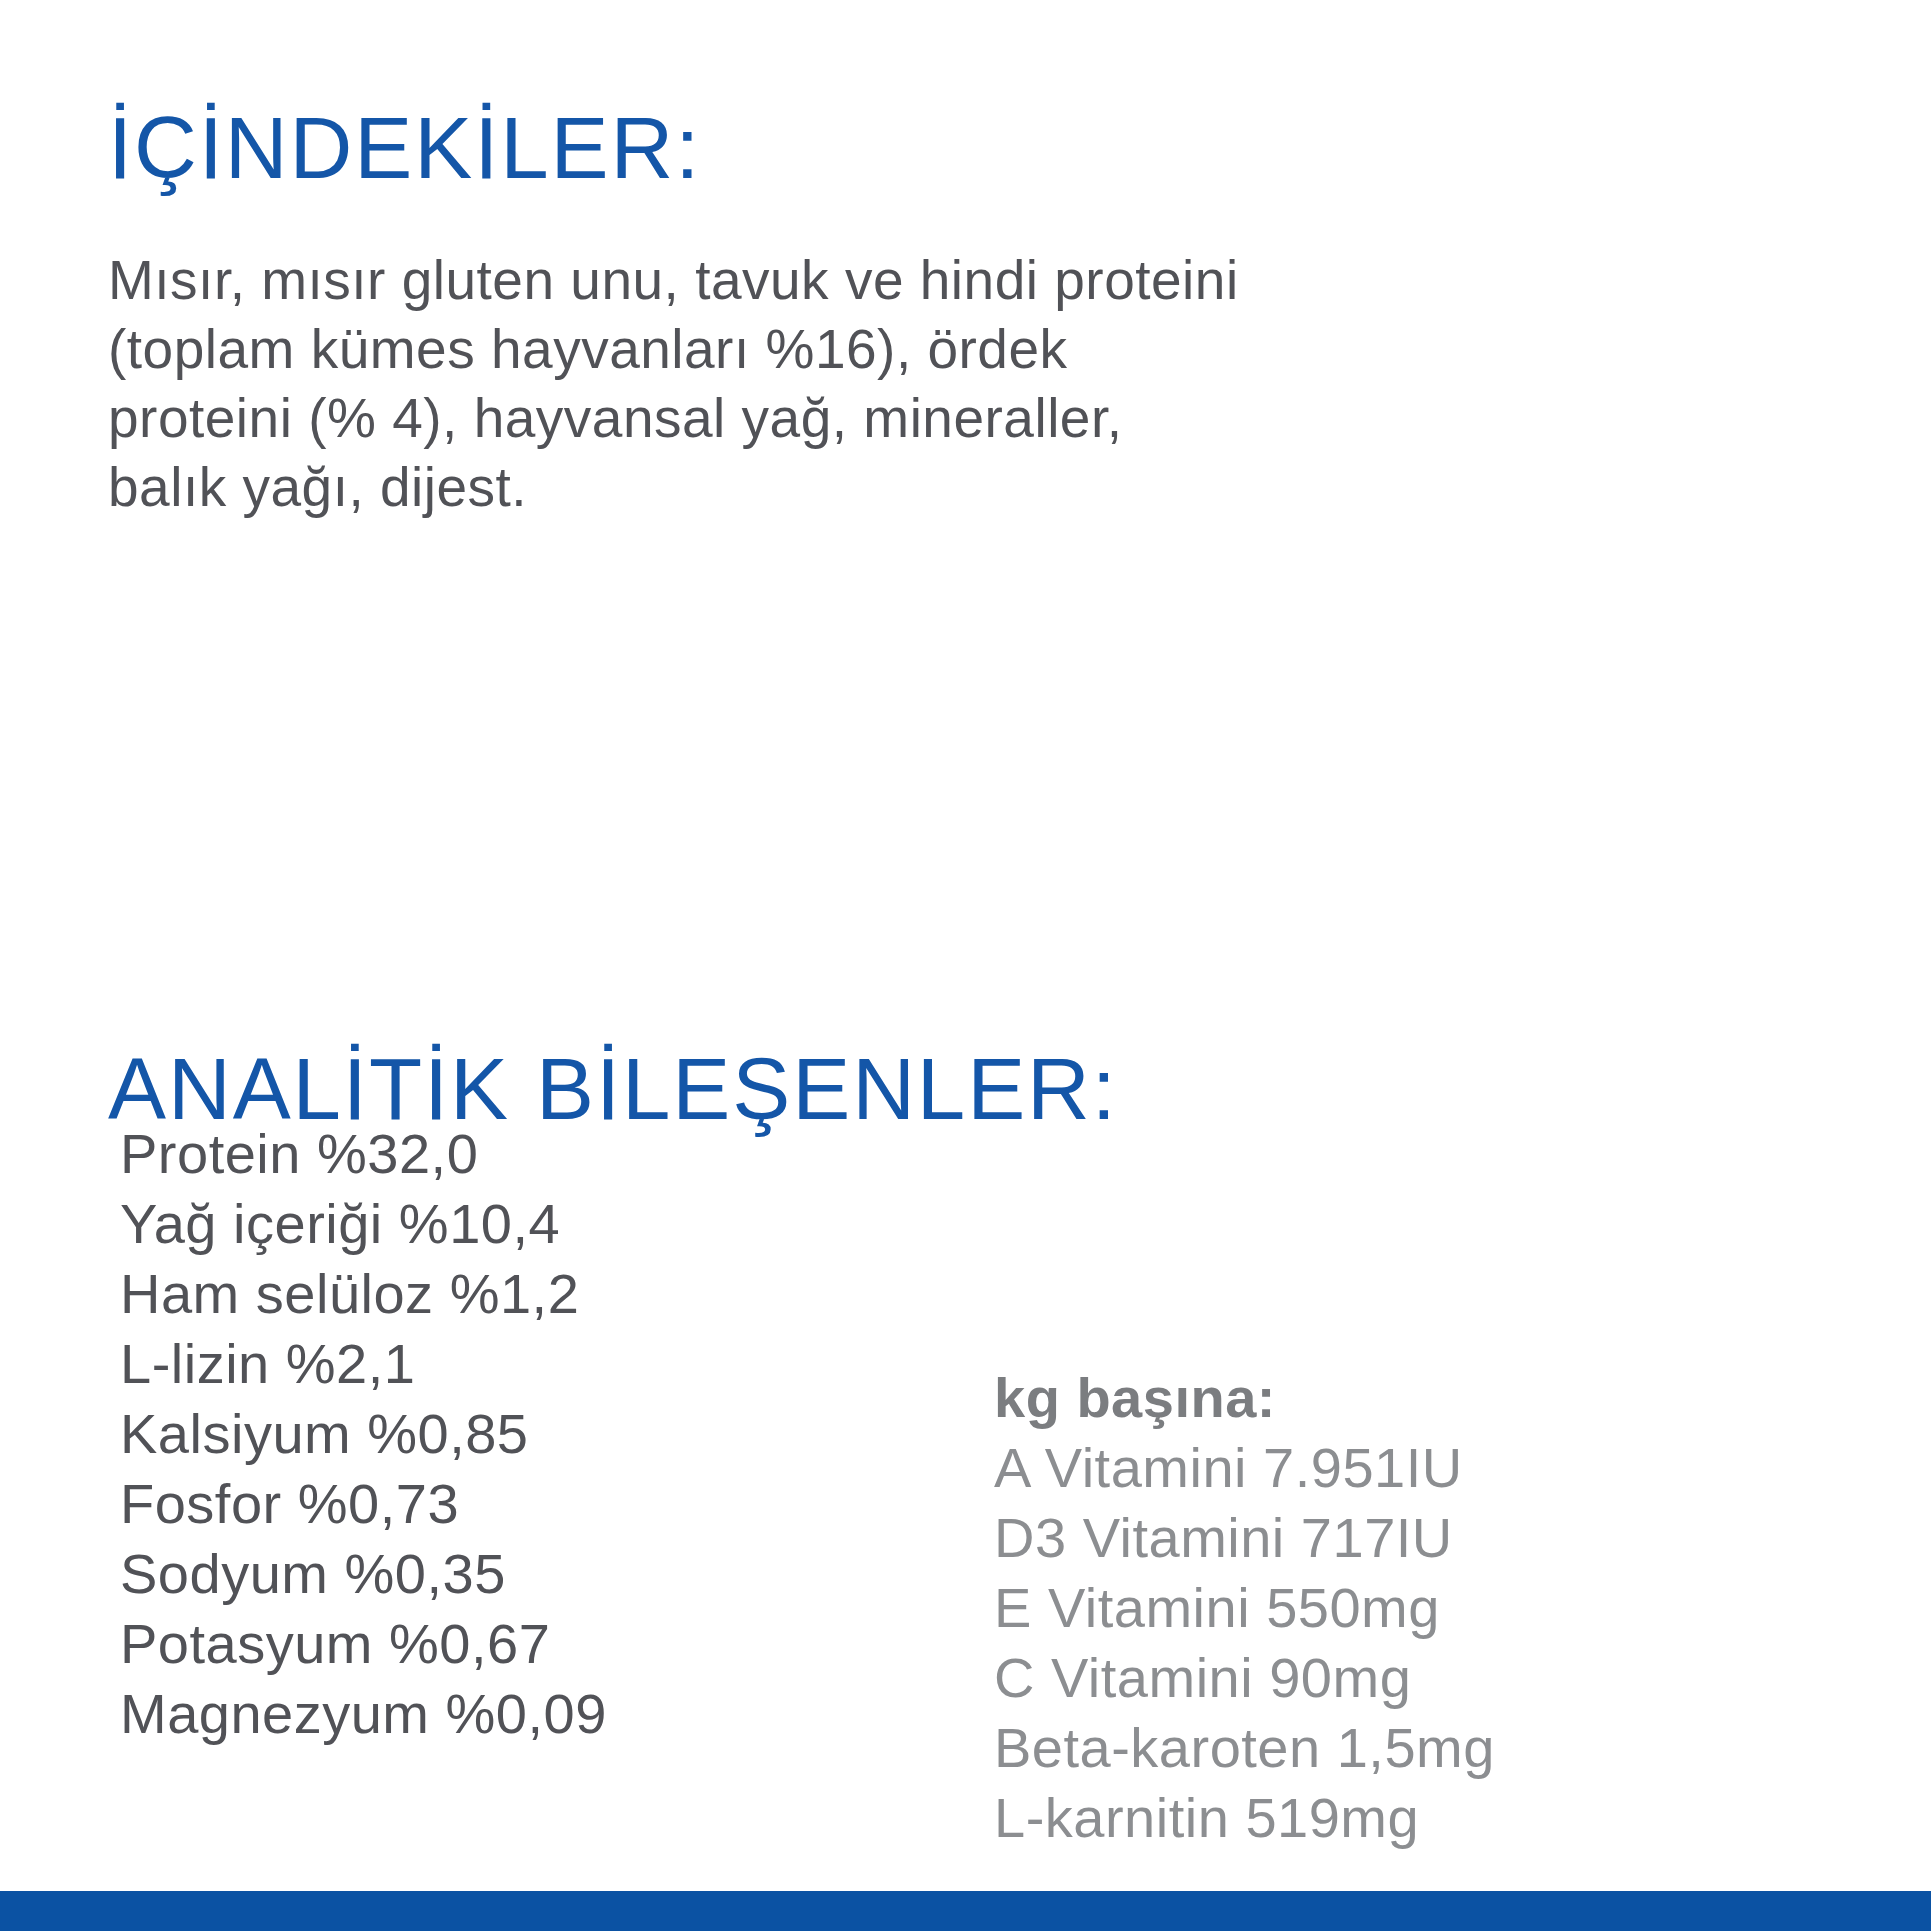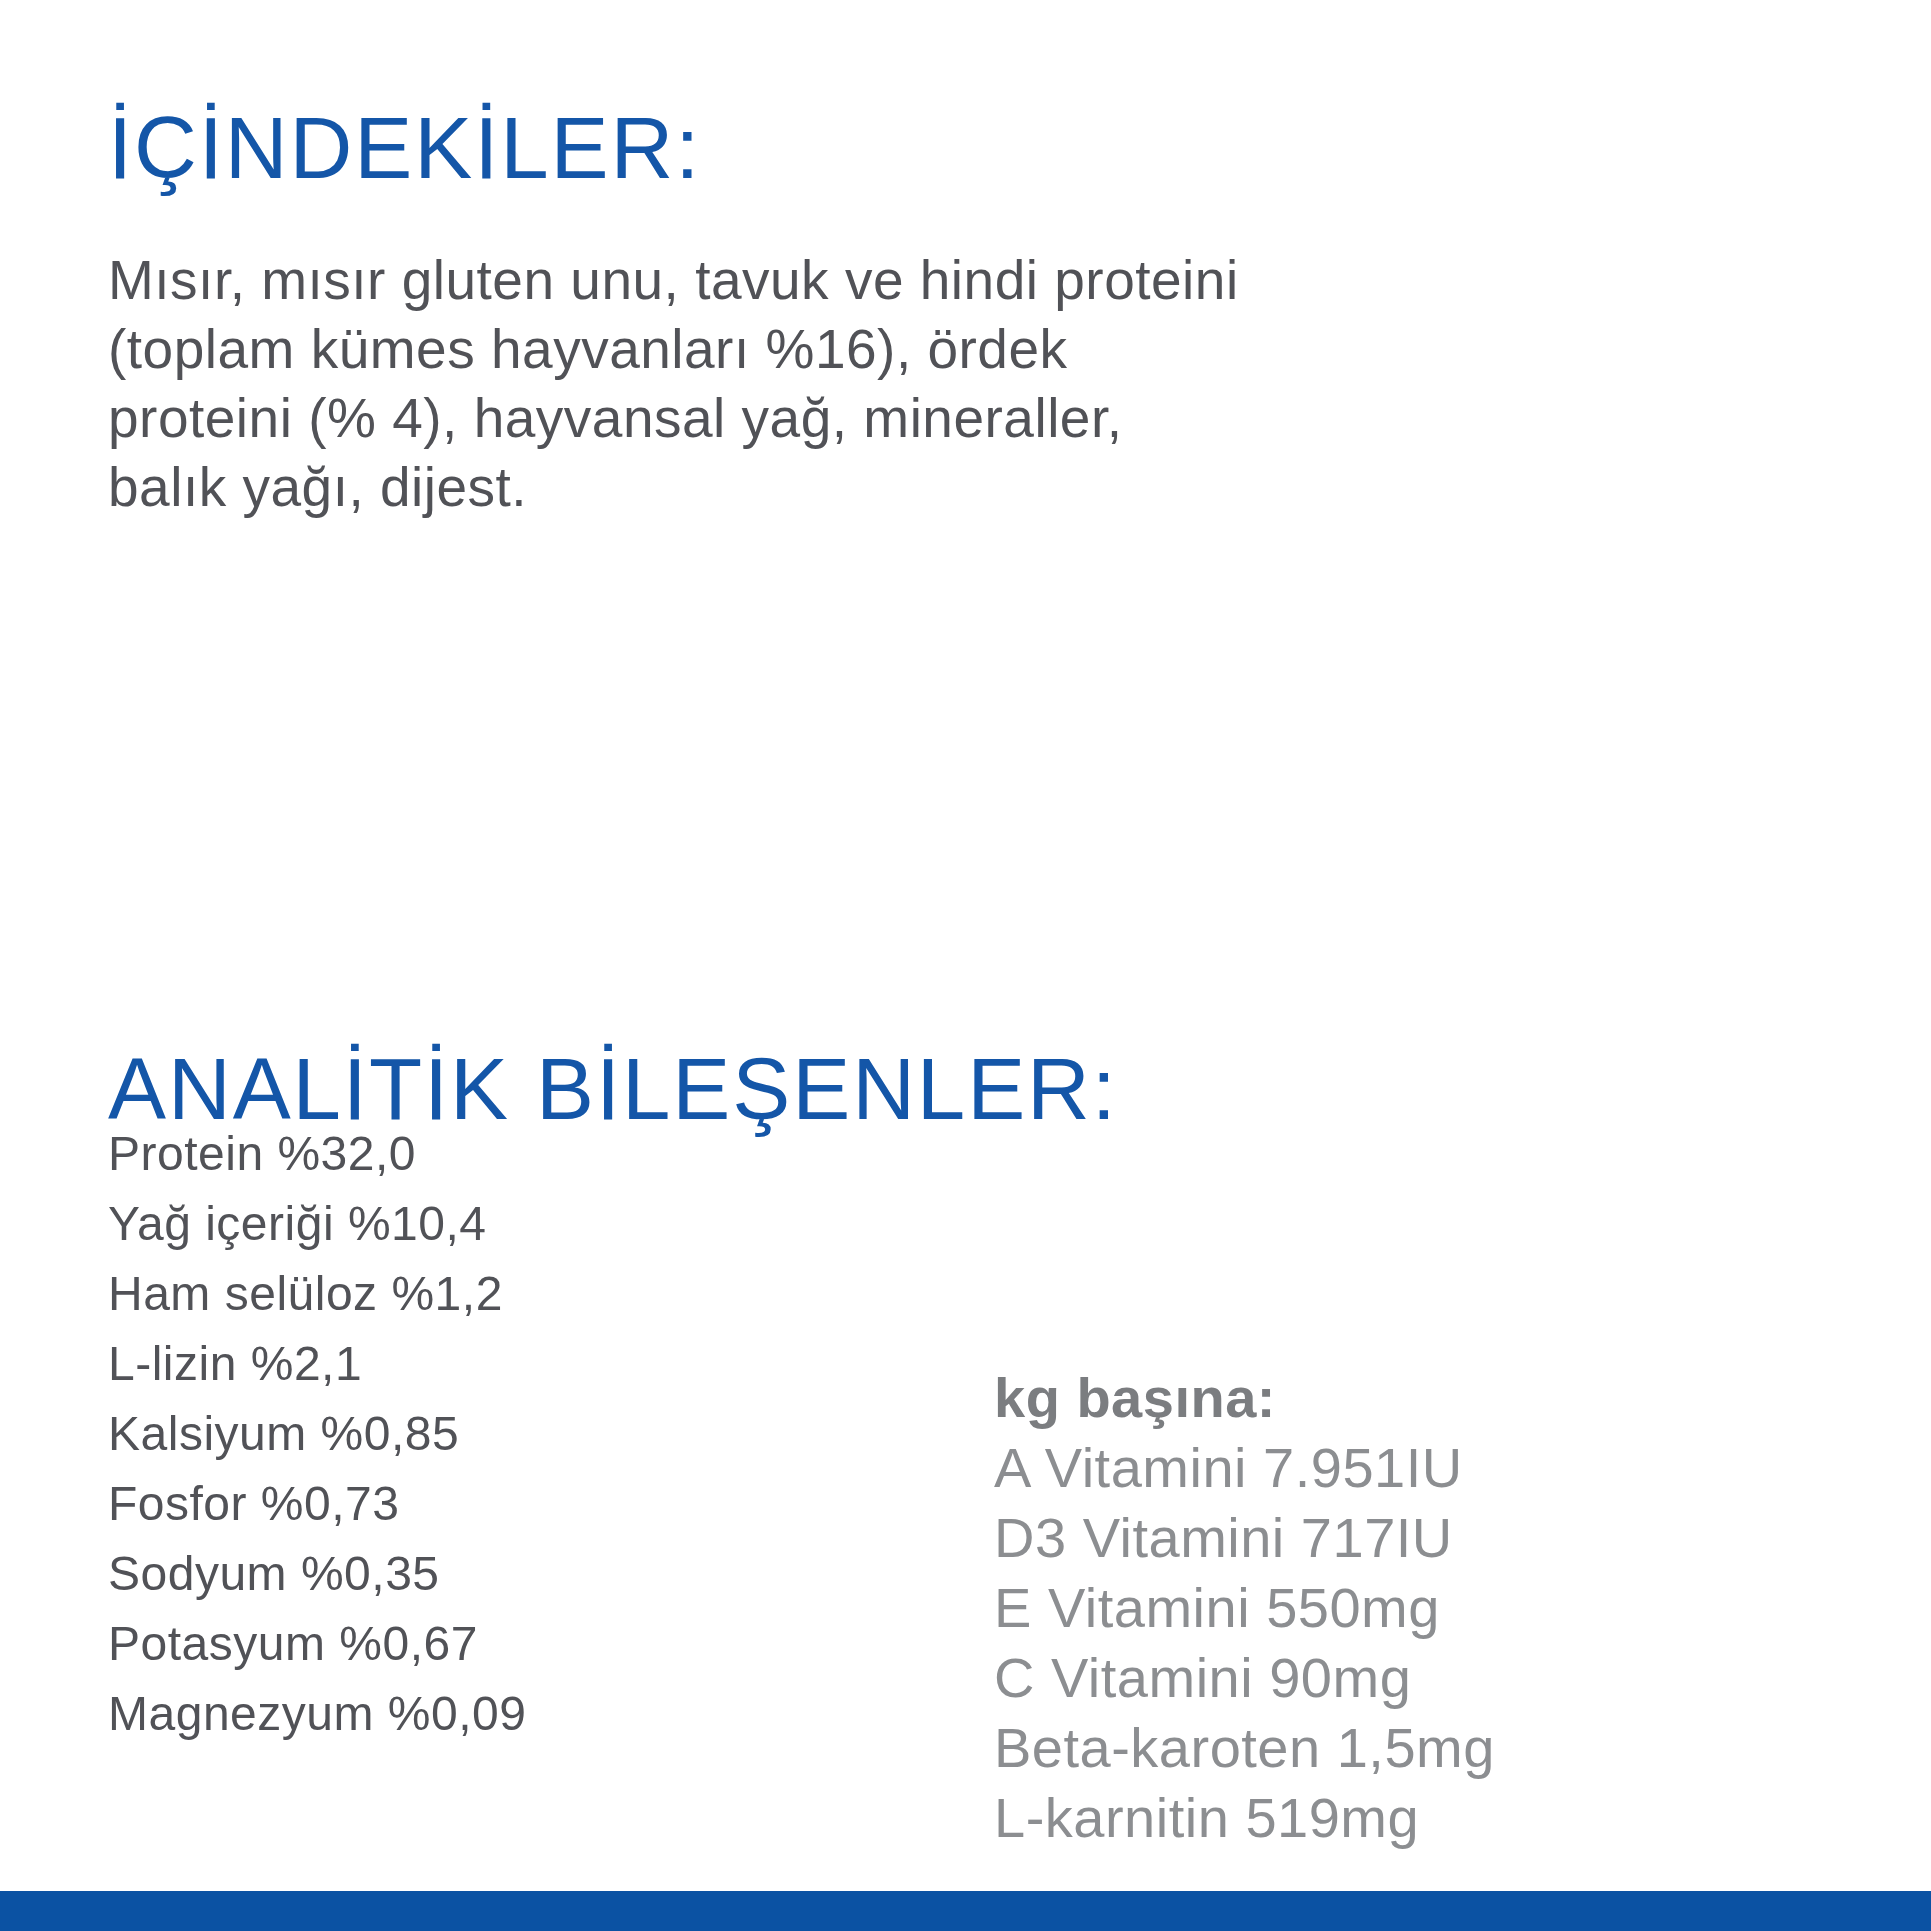--- a/index.html
+++ b/index.html
@@ -36,24 +36,24 @@
     color: #515257;
     font-size: 55px;
     line-height: 69px;
     letter-spacing: 0.5px;
     white-space: nowrap;
     margin-top: 11px;
   }
 
   .analytic-left {
     position: absolute;
-    left: 108px;
+    left: 120px;
     top: 1119px;
     color: #515257;
-    font-size: 48px;
+    font-size: 56px;
     line-height: 70px;
     letter-spacing: 0.5px;
     white-space: nowrap;
   }
 
   .analytic-right {
     position: absolute;
     left: 994px;
     top: 1330px;
     font-size: 56px;

